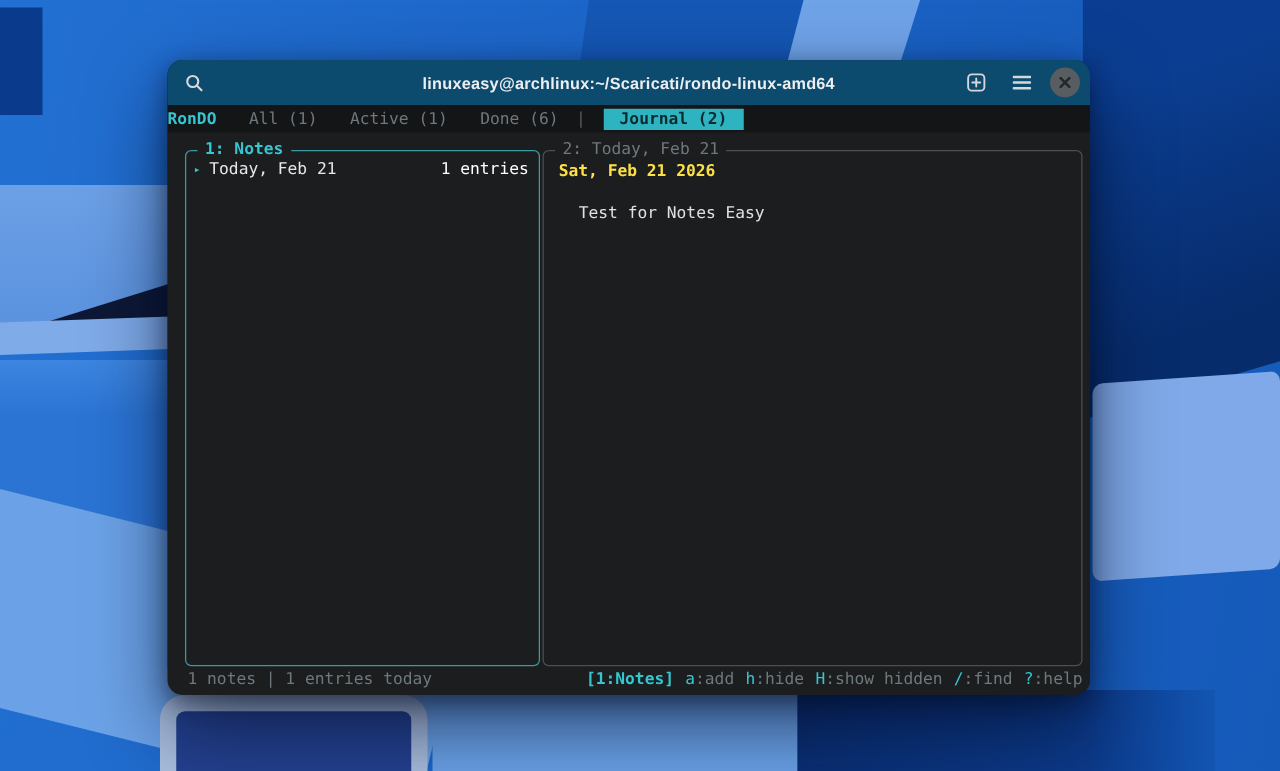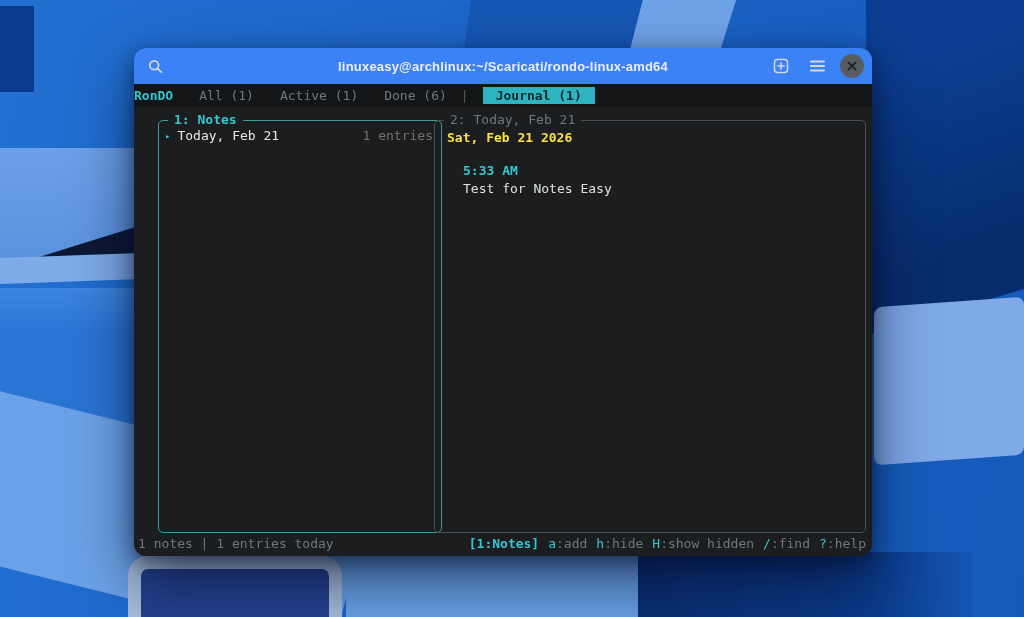--- a/index.html
+++ b/index.html
@@ -22,59 +22,59 @@
   .wp-light-slab-bl { left:-70px; top:430px; width:430px; height:170px; background:#6ba2e7; transform:rotate(14deg); border-radius:14px; }
   .wp-bottom-outline { left:128px; top:556px; width:214px; height:130px; border:13px solid #a9bede; border-radius:20px; background:#24418f; }
   .wp-bottom-light { left:346px; top:552px; width:292px; height:70px; background:#6aa3e8; }
   .wp-bottom-navy { left:638px; top:552px; width:334px; height:70px; background:linear-gradient(90deg,#0a2f74,#0c3a8a 70%,#1255b2); }
 
   
   .window { position:absolute; left:134px; top:48px; width:738px; height:508px;
             border-radius:12px; background:#1b1d1f; box-shadow:0 26px 60px rgba(3,10,34,.6), 0 6px 18px rgba(3,10,34,.45);
             overflow:hidden; }
 
-  .titlebar { position:relative; height:36px; background:#3b82f6; display:flex; align-items:center;
+  .titlebar { position:relative; height:36px; background:#0c4a6e; display:flex; align-items:center;
               font-family:"Liberation Sans", sans-serif; }
   .tb-search { position:absolute; left:8px; top:5px; width:26px; height:26px; display:flex; align-items:center; justify-content:center;
                border-radius:6px; cursor:pointer; }
   .tb-title { flex:1; text-align:center; color:#eceef0; font-size:13px; font-weight:bold; letter-spacing:.2px; }
   .tb-right { position:absolute; right:8px; top:5px; display:flex; align-items:center; gap:10px; height:26px; }
   .tb-btn { width:26px; height:26px; display:flex; align-items:center; justify-content:center; border-radius:6px; cursor:pointer; }
   .tb-close { width:24px; height:24px; background:#585d61; border-radius:50%; display:flex; align-items:center; justify-content:center; cursor:pointer; }
 
   
   .tabbar { height:22px; background:#131517; display:flex; align-items:center; gap:0;
             font-size:13px; padding-left:0; }
   .tabbar > * { margin-right:26px; }
   .app-name { color:#36c6d1; font-weight:bold; }
   .tab-dim { color:#6f787d; }
   .tab-sep { color:#565e63; margin-right:14px; margin-left:-12px; }
   .tab-journal { background:#2eb4c0; color:#0c2a30; font-weight:bold; padding:1px 13px; }
 
   
   .main { position:relative; height:430px; background:#1b1d1f; }
   .panel { position:absolute; top:14px; height:413px; border-radius:5px; }
-  .panel-notes { left:24px; width:284px; border:1px solid #3b9aa2; }
+  .panel-notes { left:14px; width:284px; border:1px solid #3b9aa2; }
   .panel-journal { left:300px; width:432px; border:1px solid #4b5053; }
   .legend { position:absolute; top:-9px; left:9px; background:#1b1d1f; padding:0 6px; font-size:13px; font-weight:bold; }
   .legend-cyan { color:#36c6d1; }
   .legend-gray { color:#6f787d; font-weight:normal; }
 
   .entry-row { display:flex; align-items:center; margin:7px 8px 0 6px; font-size:13px; color:#e6e8e8; cursor:pointer; }
   .entry-marker { color:#36c6d1; font-size:9px; margin-right:7px; }
-  .entry-meta { margin-left:auto; color:#737373; }
+  .entry-meta { margin-left:auto; color:#ffffff; }
 
   .journal-content { padding:9px 12px; font-size:13px; }
   .date-heading { color:#fde047; font-weight:bold; }
   .journal-entry { margin-top:18px; margin-left:16px; line-height:1.25; }
   .entry-time { color:#36c6d1; font-weight:bold; }
   .entry-text { color:#dfe1e1; margin-top:2px; }
 
   
-  .statusbar { position:absolute; left:4px; right:6px; bottom:5px; display:flex; justify-content:space-between;
+  .statusbar { position:absolute; left:16px; right:6px; bottom:5px; display:flex; justify-content:space-between;
                font-size:13px; color:#6f787d; }
   .sb-right { display:flex; }
   .sb-mode { color:#36c6d1; font-weight:bold; margin-right:9px; }
   .hint { margin-right:9px; white-space:pre;text-align:center; }
   .hint:last-child { margin-right:0; }
   .hint .key { color:#36c6d1; }
   .hint .act { color:#6f787d; }
 
   svg { display:block; }
 </style>
@@ -131,40 +131,39 @@
       </div>
     </div>
   </div>
 
   <div class="tabbar">
     <span class="app-name">RonDO</span>
     <span class="tab-dim">All (1)</span>
     <span class="tab-dim">Active (1)</span>
     <span class="tab-dim">Done (6)</span>
     <span class="tab-sep">|</span>
-    <span class="tab-journal">Journal (1)</span>
+    <span class="tab-journal">Journal (2)</span>
   </div>
 
   <div class="main">
 
     <div class="panel panel-notes">
       <span class="legend legend-cyan">1: Notes</span>
       <div class="entry-row">
         <span class="entry-marker">▸</span>
         <span>Today, Feb 21</span>
         <span class="entry-meta">1 entries</span>
       </div>
     </div>
 
     <div class="panel panel-journal">
       <span class="legend legend-gray">2: Today, Feb 21</span>
       <div class="journal-content">
         <div class="date-heading">Sat, Feb 21 2026</div>
         <div class="journal-entry">
-          <div class="entry-time">5:33 AM</div>
           <div class="entry-text">Test for Notes Easy</div>
         </div>
       </div>
     </div>
 
   </div>
 
   <div class="statusbar">
     <span class="sb-left">1 notes | 1 entries today</span>
     <span class="sb-right">

